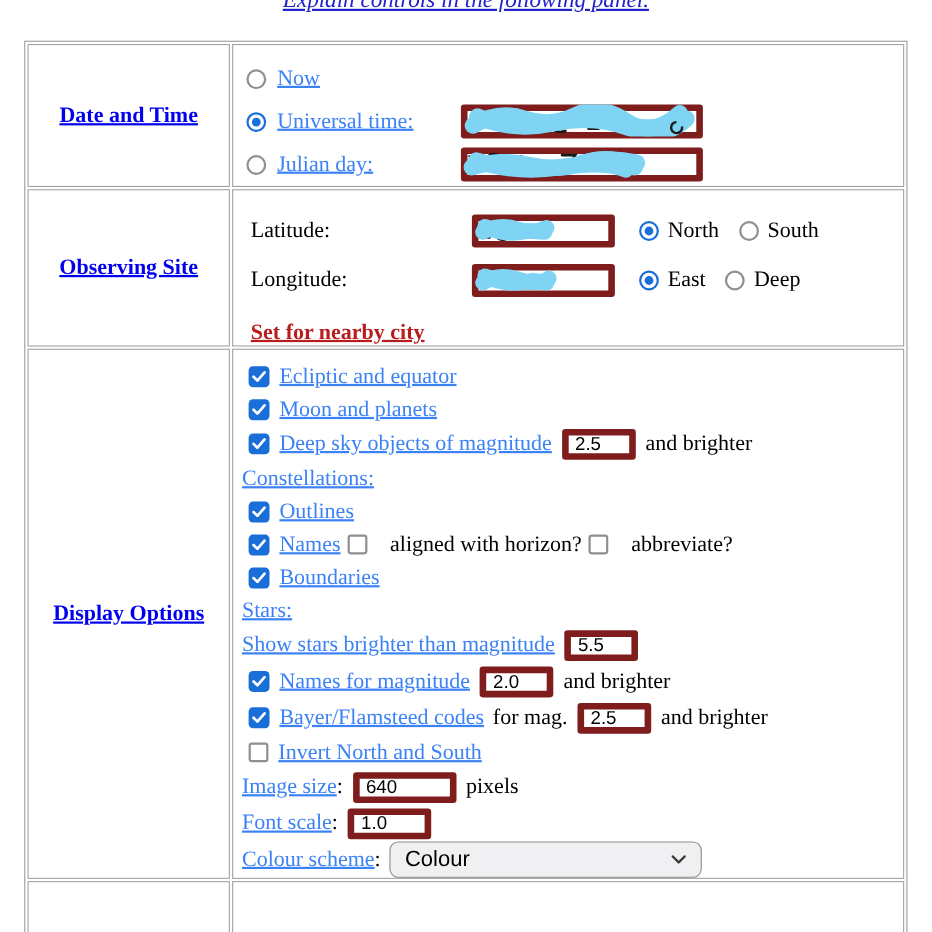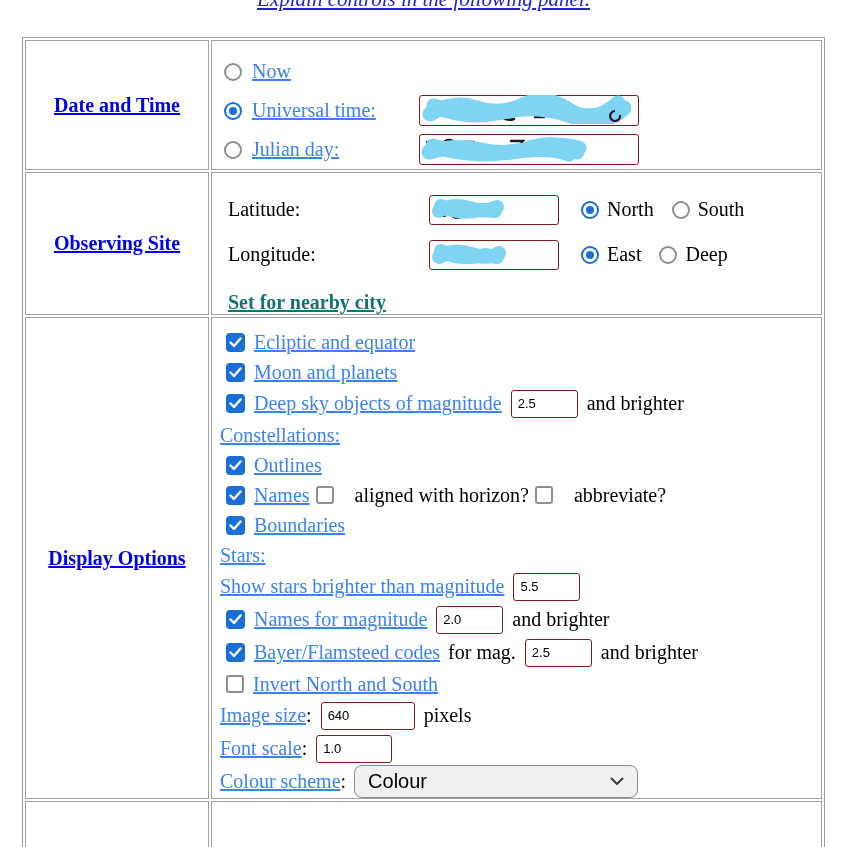--- a/index.html
+++ b/index.html
@@ -11,38 +11,38 @@
   .explain-wrap a { font-style: italic; font-size: 21px; color: #2222CC; text-decoration: underline; }
 
   
   table.main { position: absolute; left: 22px; top: 37px; width: 803px;
     border-collapse: separate; border-spacing: 2px; border: 1px solid #9c9c9c; background: #fff; }
   td { border: 1px solid #a2a2a2; vertical-align: top; background: #fff; }
   td.head { width: 184px; vertical-align: middle; text-align: center; }
   td.head a { color: #0000EE; font-weight: bold; font-size: 20px; text-decoration: underline; }
 
   a.lnk { color: #3b82f6; text-decoration: underline; }
-  a.visited { color: #0f766e; font-weight: bold; text-decoration: underline; }
+  a.visited { color: #b91c1c; font-weight: bold; text-decoration: underline; }
 
   
   .radio { width: 18px; height: 18px; border-radius: 50%; display: inline-flex;
     align-items: center; justify-content: center; flex: none; background: #fff; }
   .radio.on  { border: 2.5px solid #1A6ED8; }
   .radio.on .dot { width: 8px; height: 8px; border-radius: 50%; background: #1A6ED8; }
   .radio.off { border: 2.5px solid #8f8f8f; }
 
   
   .cb { display: inline-flex; align-items: center; justify-content: center; flex: none; }
   .cb.on { width: 19px; height: 19px; border-radius: 4px; background: #1A6ED8; }
   .cb.off { width: 18px; height: 18px; border-radius: 3px; background: #fff; border: 2.5px solid #8f8f8f; }
 
   
   .inwrap { position: relative; display: inline-block; flex: none; }
-  input.txt { border: 1px solid #7f1d1d; border-radius: 3px; background: #fff;
-    font-family: "Liberation Sans", sans-serif; font-size: 13px; color: #000; padding: 2px 6px; }
+  input.txt { border: 6px solid #7f1d1d; border-radius: 3px; background: #fff;
+    font-family: "Liberation Sans", sans-serif; font-size: 17px; color: #000; padding: 2px 6px; }
   .scribble { position: absolute; left: 0; top: 0; pointer-events: none; }
 
   
   .dt-cell { padding: 11px 0 0 12px; }
   .dt-row { position: relative; height: 39px; display: flex; align-items: center; gap: 10px; }
   .dt-row .inwrap { position: absolute; left: 195px; top: 4px; }
   .dt-row input.txt { width: 220px; height: 31px; }
 
   
   .os-cell { padding: 14px 0 0 16px; }

